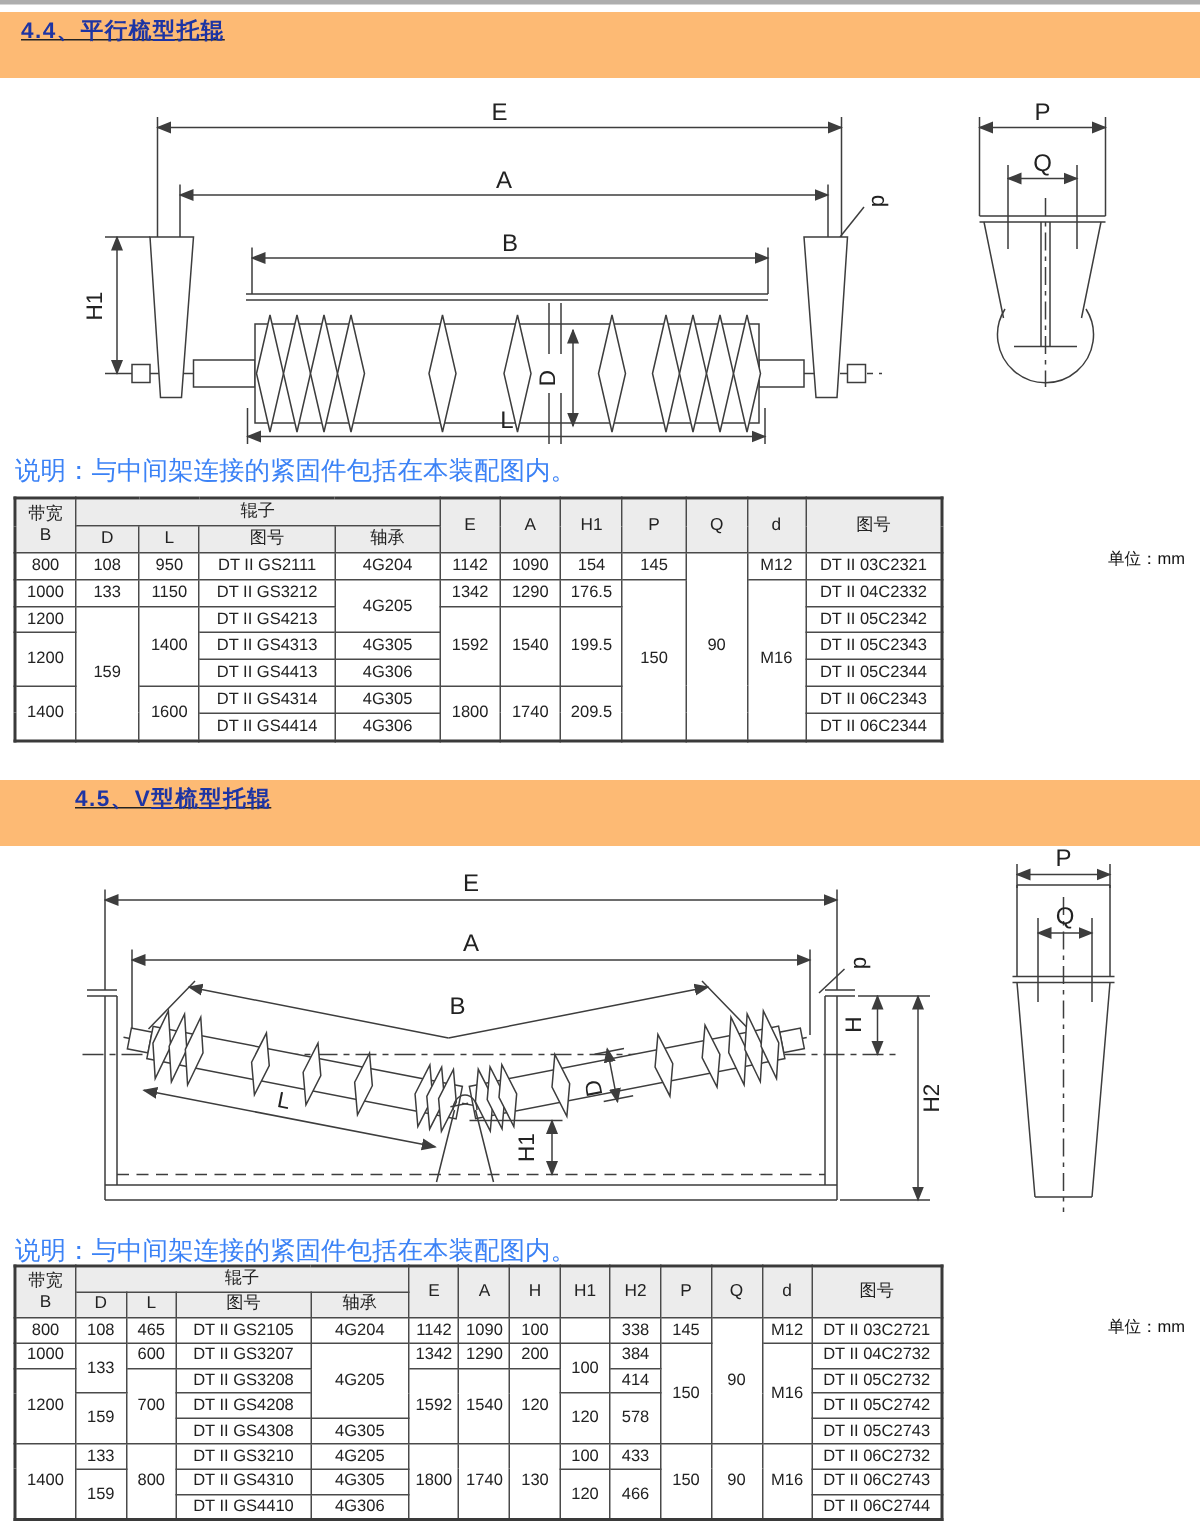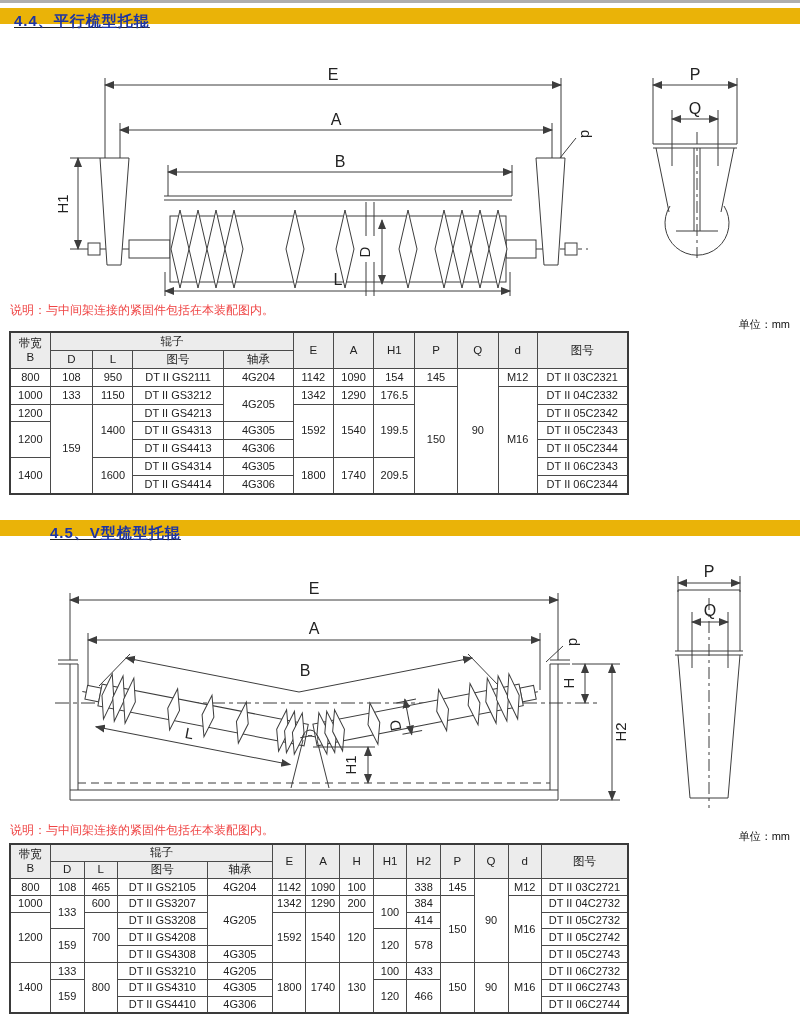--- a/index.html
+++ b/index.html
@@ -1,33 +1,33 @@
 <!DOCTYPE html>
 <html><head>
 <meta charset="utf-8">
 <style>
   html,body{margin:0;padding:0;}
   body{width:800px;height:1021px;position:relative;background:#fff;
        font-family:"Liberation Sans",sans-serif;color:#222;overflow:hidden;}
   .topstrip{position:absolute;left:0;top:0;width:800px;height:3px;background:#aeaeae;}
-  .secbar{position:absolute;left:0;width:800px;height:16px;background:#eab308;text-decoration:underline;}
+  .secbar{position:absolute;left:0;width:800px;height:44px;background:#fdba74;text-decoration:underline;}
   .secbar span{display:block;color:#1d34a3;font-weight:bold;font-size:15px;
        line-height:26px;padding-left:14px;letter-spacing:1px;}
   #bar1{top:8px;}
   #bar2{top:520px;padding-left:36px;}
   svg.drawing{position:absolute;left:0;}
   #d1{top:44px;}
   #d2{top:552px;}
   svg{font-family:"Liberation Sans",sans-serif;}
   svg text{fill:#222;font-size:16px;stroke:none;}
   svg .sm{font-size:15px;}
-  .note{position:absolute;left:10px;font-size:12px;color:#ef4444;}
+  .note{position:absolute;left:10px;font-size:17px;color:#3b82f6;}
   #note1{top:302px;}
   #note2{top:822px;}
-  .unit{position:absolute;right:10px;font-size:11px;color:#111;}
+  .unit{position:absolute;right:10px;font-size:11px;color:#111;margin-top:48px;}
   #unit1{top:317px;}
   #unit2{top:829px;}
   table.spec{position:absolute;left:9px;width:620px;border-collapse:collapse;
        table-layout:fixed;text-align:center;border:2px solid #3a3a3a;}
   table.spec th,table.spec td{border:1px solid #4a4a4a;padding:0;line-height:1.15;
        white-space:pre-line;font-weight:normal;overflow:hidden;}
   table.spec thead th{background:#ececec;font-size:11.5px;}
   table.spec td{font-size:11px;background:#fff;}
   #table1{top:331px;}
   #table1 th{height:17px;}

